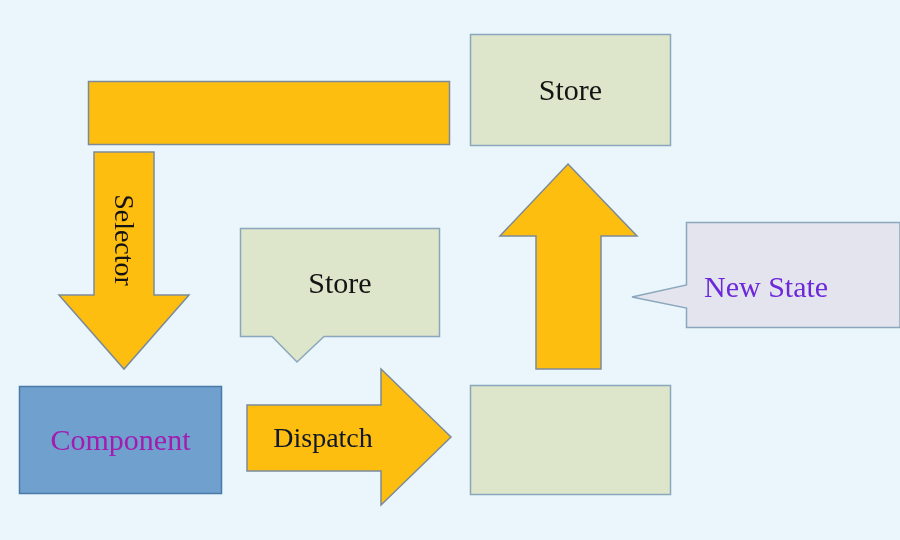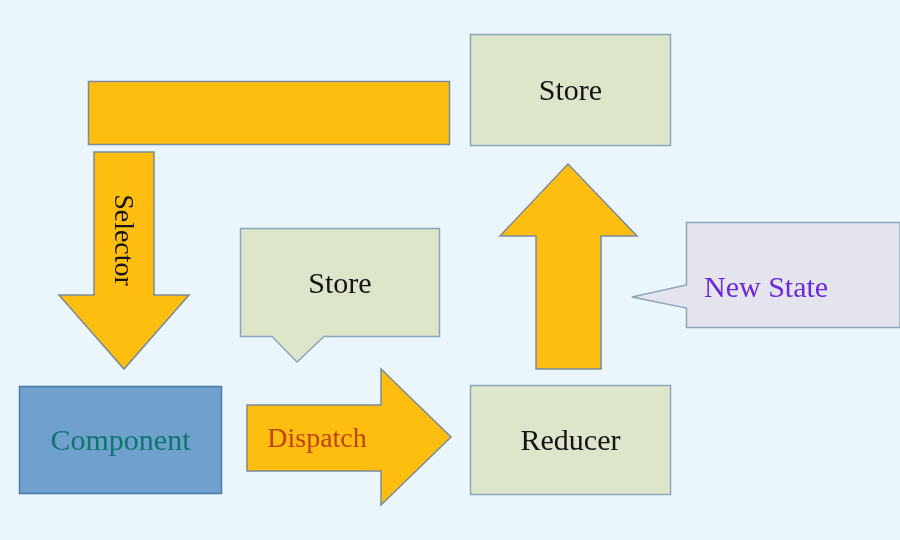--- a/index.html
+++ b/index.html
@@ -43,29 +43,29 @@
     font-size: 30px; color: #141414;
   }
   .lbl-newstate {
     left: 686px; top: 222px; width: 214px; height: 130px;
     font-size: 30px; color: #6d28d9;
     justify-content: flex-start; padding-left: 18px;
     box-sizing: border-box;
   }
   .lbl-component {
     left: 19px; top: 386px; width: 203px; height: 108px;
-    font-size: 30px; color: #0f766e;
+    font-size: 30px; color: #a21caf;
   }
   .lbl-reducer {
     left: 470px; top: 385px; width: 201px; height: 110px;
     font-size: 30px; color: #141414;
   }
   .lbl-dispatch {
-    left: 247px; top: 405px; width: 140px; height: 66px;
-    font-size: 28px; color: #c2410c;
+    left: 253px; top: 405px; width: 140px; height: 66px;
+    font-size: 28px; color: #0f172a;
   }
   .lbl-selector {
     left: 72px; top: 160px; width: 104px; height: 160px;
     font-size: 28px; color: #141414;
   }
   .lbl-selector span {
     display: inline-block;
     transform: rotate(90deg);
     transform-origin: center center;
   }
@@ -97,21 +97,20 @@
   </svg>
 
   <div class="node-label lbl-store">Store</div>
 
   <div class="node-label lbl-action">Store</div>
 
   <div class="node-label lbl-newstate">New State</div>
 
   <div class="node-label lbl-component">Component</div>
 
-  <div class="node-label lbl-reducer">Reducer</div>
 
   <div class="node-label lbl-dispatch">Dispatch</div>
 
   <div class="node-label lbl-selector">
     <span>Selector</span>
   </div>
 
 </div>
 
 </body></html>

